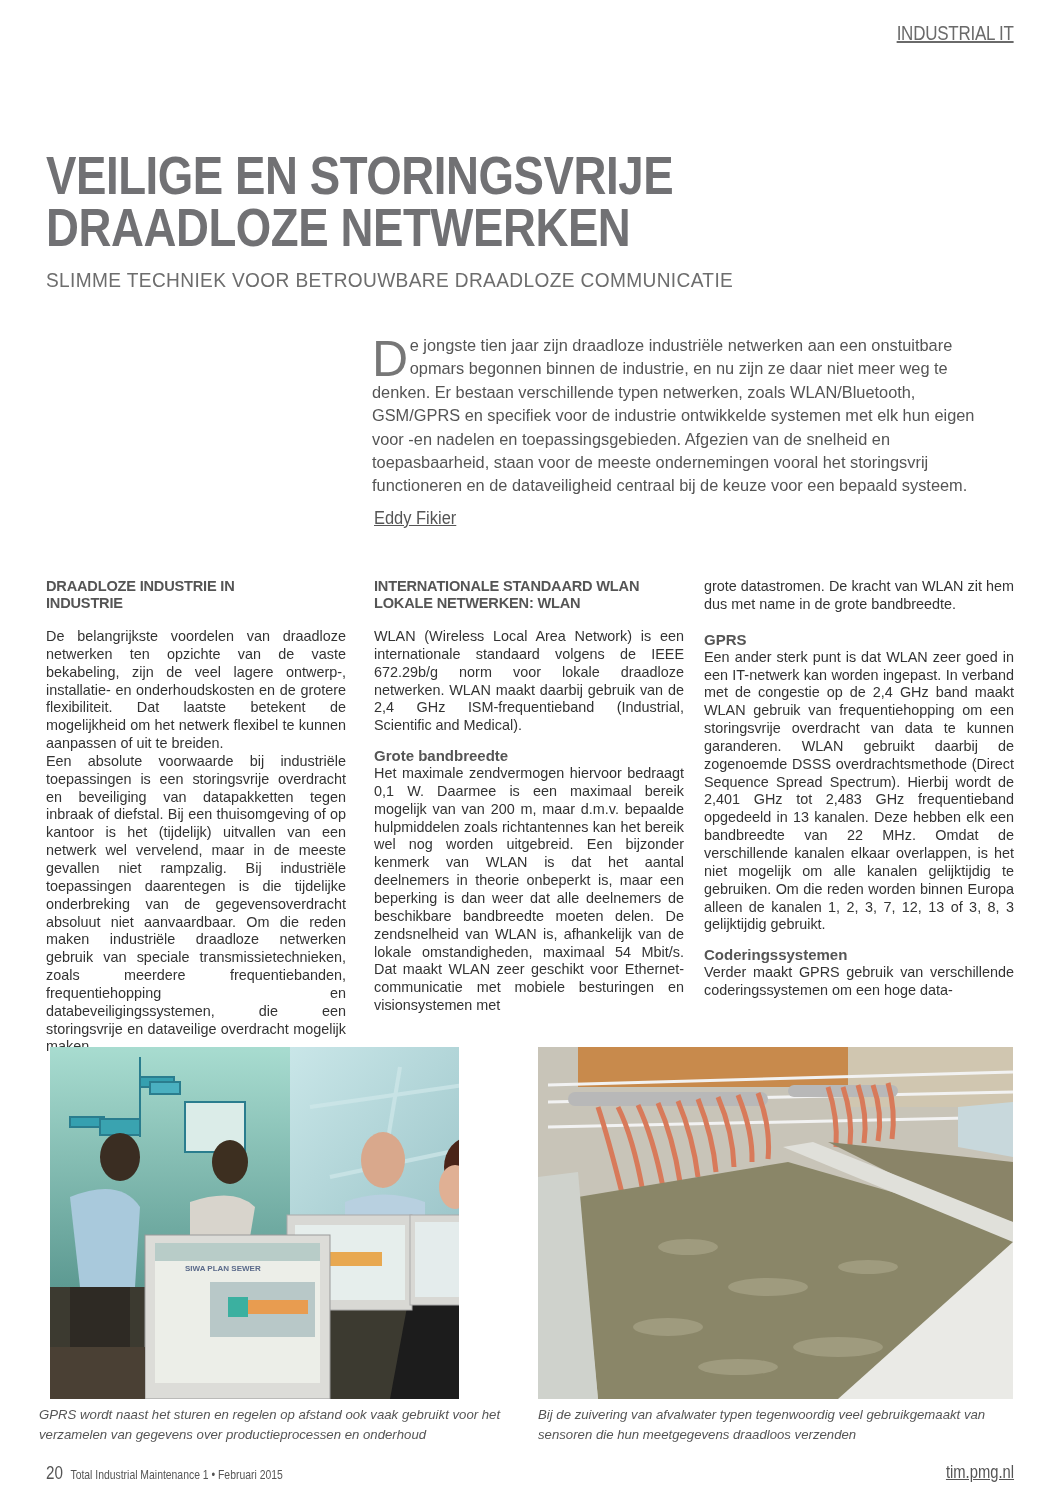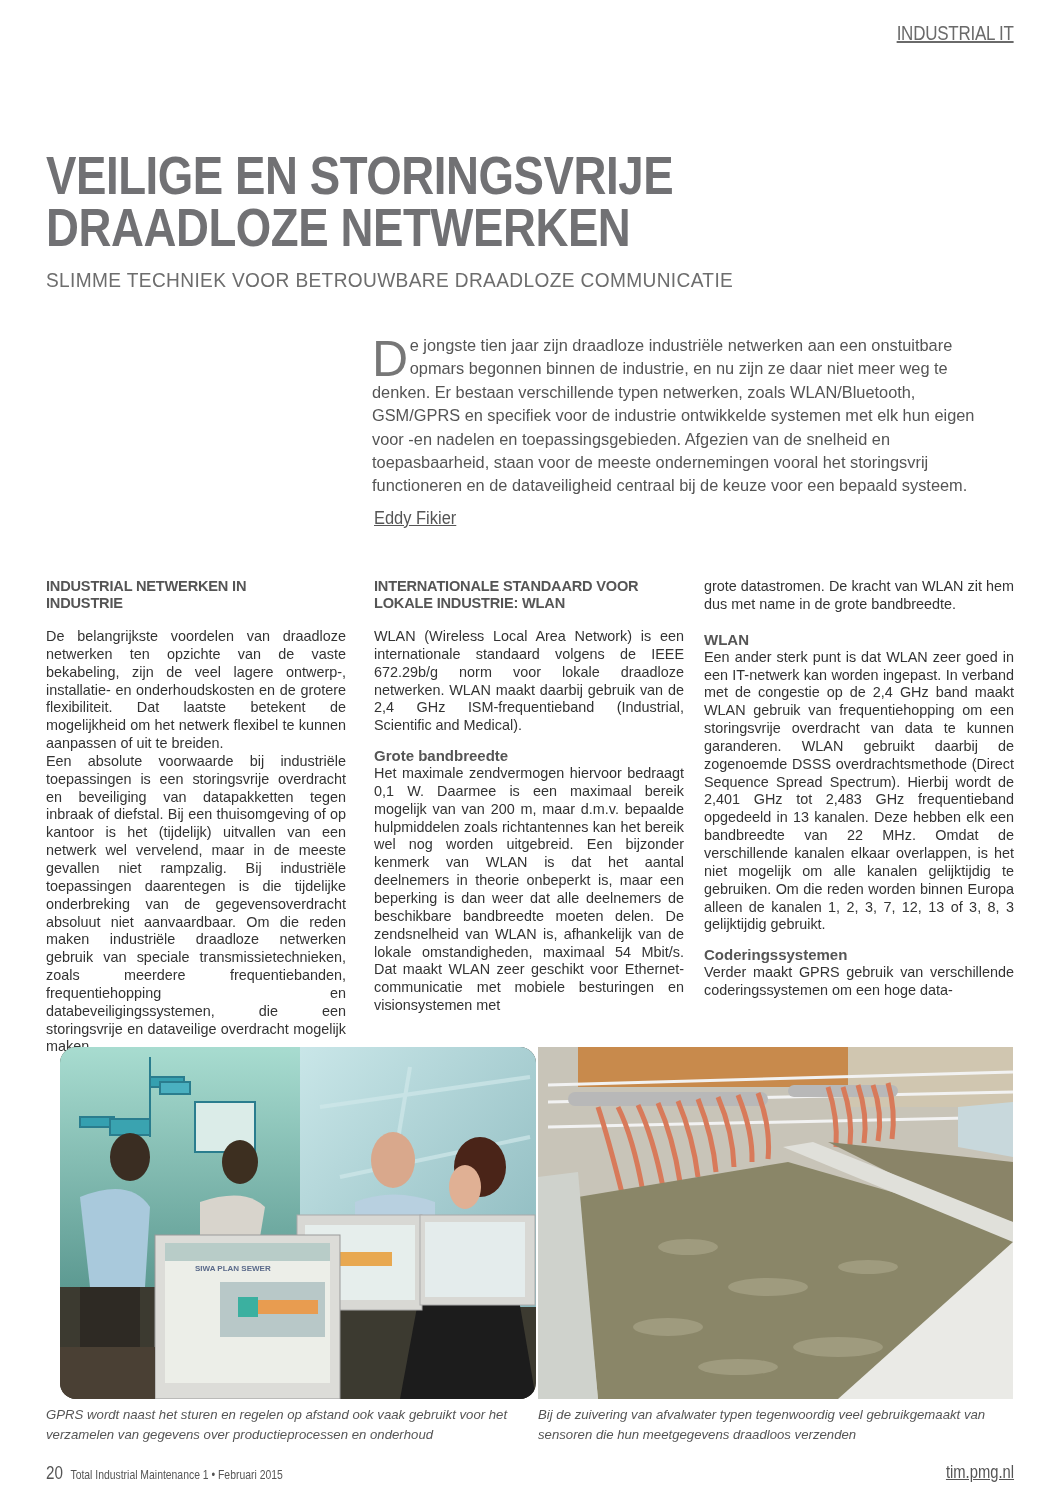--- a/index.html
+++ b/index.html
@@ -19,25 +19,25 @@
   .col { position:absolute; top:578px; font-size:14.4px; line-height:17.85px; color:#333; }
   .col1 { left:46px; width:300px; }
   .col2 { left:374px; width:310px; }
   .col3 { left:704px; width:310px; }
   .col h2 { font-size:14.6px; font-weight:bold; color:#555; line-height:17px; letter-spacing:-0.2px; margin-bottom:16px; }
   .col h3 { font-size:15px; font-weight:bold; color:#555; line-height:18px; margin-top:12px; }
   .col p { text-align:justify; }
   .col3 h3:first-of-type { margin-top:17px; }
 
   .photo { position:absolute; top:1047px; height:352px; overflow:hidden; }
-  .photo1 { left:60px; width:476px;border-radius:16px; }
+  .photo1 { left:50px; width:409px; }
   .photo2 { left:538px; width:475px; }
 
   .caption { position:absolute; top:1405px; font-size:13.2px; line-height:19.5px; font-style:italic; color:#555; }
-  .cap1 { left:46px; width:480px; }
+  .cap1 { left:39px; width:480px; }
   .cap2 { left:538px; width:480px; }
 
   .footer-left { position:absolute; left:46px; top:1462px; font-size:13px; color:#555; transform:scaleX(0.8); transform-origin:left; white-space:nowrap; }
   .footer-left .pagenum { font-size:19px; color:#555; margin-right:6px; }
   .footer-right { position:absolute; right:44px; top:1462px; font-size:18px; color:#555; text-decoration:underline; transform:scaleX(0.82); transform-origin:right; }
 </style>
 </head>
 <body>
 
 <div class="section-tag">INDUSTRIAL IT</div>
@@ -54,35 +54,35 @@
   <span class="line">opmars begonnen binnen de industrie, en nu zijn ze daar niet meer weg te</span>
   <span class="line">denken. Er bestaan verschillende typen netwerken, zoals WLAN/Bluetooth,</span>
   <span class="line">GSM/GPRS en specifiek voor de industrie ontwikkelde systemen met elk hun eigen</span>
   <span class="line">voor -en nadelen en toepassingsgebieden. Afgezien van de snelheid en</span>
   <span class="line">toepasbaarheid, staan voor de meeste ondernemingen vooral het storingsvrij</span>
   <span class="line">functioneren en de dataveiligheid centraal bij de keuze voor een bepaald systeem.</span>
 </div>
 <div class="author">Eddy Fikier</div>
 
 <div class="col col1">
-  <h2 style="width:230px;">INDUSTRIAL NETWERKEN IN INDUSTRIE</h2>
+  <h2 style="width:230px;">DRAADLOZE INDUSTRIE IN INDUSTRIE</h2>
   <p>De belangrijkste voordelen van draadloze netwerken ten opzichte van de vaste bekabeling, zijn de veel lagere ontwerp-, installatie- en onderhoudskosten en de grotere flexibiliteit. Dat laatste betekent de mogelijkheid om het netwerk flexibel te kunnen aanpassen of uit te breiden.</p>
   <p>Een absolute voorwaarde bij industriële toepassingen is een storingsvrije overdracht en beveiliging van datapakketten tegen inbraak of diefstal. Bij een thuisomgeving of op kantoor is het (tijdelijk) uitvallen van een netwerk wel vervelend, maar in de meeste gevallen niet rampzalig. Bij industriële toepassingen daarentegen is die tijdelijke onderbreking van de gegevensoverdracht absoluut niet aanvaardbaar. Om die reden maken industriële draadloze netwerken gebruik van speciale transmissietechnieken, zoals meerdere frequentiebanden, frequentiehopping en databeveiligingssystemen, die een storingsvrije en dataveilige overdracht mogelijk maken.</p>
 </div>
 
 <div class="col col2">
-  <h2 style="width:290px;">INTERNATIONALE STANDAARD VOOR LOKALE INDUSTRIE: WLAN</h2>
+  <h2 style="width:290px;">INTERNATIONALE STANDAARD WLAN LOKALE NETWERKEN: WLAN</h2>
   <p>WLAN (Wireless Local Area Network) is een internationale standaard volgens de IEEE 672.29b/g norm voor lokale draadloze netwerken. WLAN maakt daarbij gebruik van de 2,4 GHz ISM-frequentieband (Industrial, Scientific and Medical).</p>
   <h3>Grote bandbreedte</h3>
   <p>Het maximale zendvermogen hiervoor bedraagt 0,1 W. Daarmee is een maximaal bereik mogelijk van van 200 m, maar d.m.v. bepaalde hulpmiddelen zoals richtantennes kan het bereik wel nog worden uitgebreid. Een bijzonder kenmerk van WLAN is dat het aantal deelnemers in theorie onbeperkt is, maar een beperking is dan weer dat alle deelnemers de beschikbare bandbreedte moeten delen. De zendsnelheid van WLAN is, afhankelijk van de lokale omstandigheden, maximaal 54 Mbit/s. Dat maakt WLAN zeer geschikt voor Ethernet-communicatie met mobiele besturingen en visionsystemen met</p>
 </div>
 
 <div class="col col3">
   <p>grote datastromen. De kracht van WLAN zit hem dus met name in de grote bandbreedte.</p>
-  <h3>WLAN</h3>
+  <h3>GPRS</h3>
   <p>Een ander sterk punt is dat WLAN zeer goed in een IT-netwerk kan worden ingepast. In verband met de congestie op de 2,4 GHz band maakt WLAN gebruik van frequentiehopping om een storingsvrije overdracht van data te kunnen garanderen. WLAN gebruikt daarbij de zogenoemde DSSS overdrachtsmethode (Direct Sequence Spread Spectrum). Hierbij wordt de 2,401 GHz tot 2,483 GHz frequentieband opgedeeld in 13 kanalen. Deze hebben elk een bandbreedte van 22 MHz. Omdat de verschillende kanalen elkaar overlappen, is het niet mogelijk om alle kanalen gelijktijdig te gebruiken. Om die reden worden binnen Europa alleen de kanalen 1, 2, 3, 7, 12, 13 of 3, 8, 3 gelijktijdig gebruikt.</p>
   <h3>Coderingssystemen</h3>
   <p>Verder maakt GPRS gebruik van verschillende coderingssystemen om een hoge data-</p>
 </div>
 
 <div class="photo photo1">
   <svg width="476" height="352" viewBox="0 0 476 352">
     <defs>
       <linearGradient id="wallL" x1="0" y1="0" x2="0" y2="1">
           <stop offset="0" stop-color="#a8dcd0"></stop>

